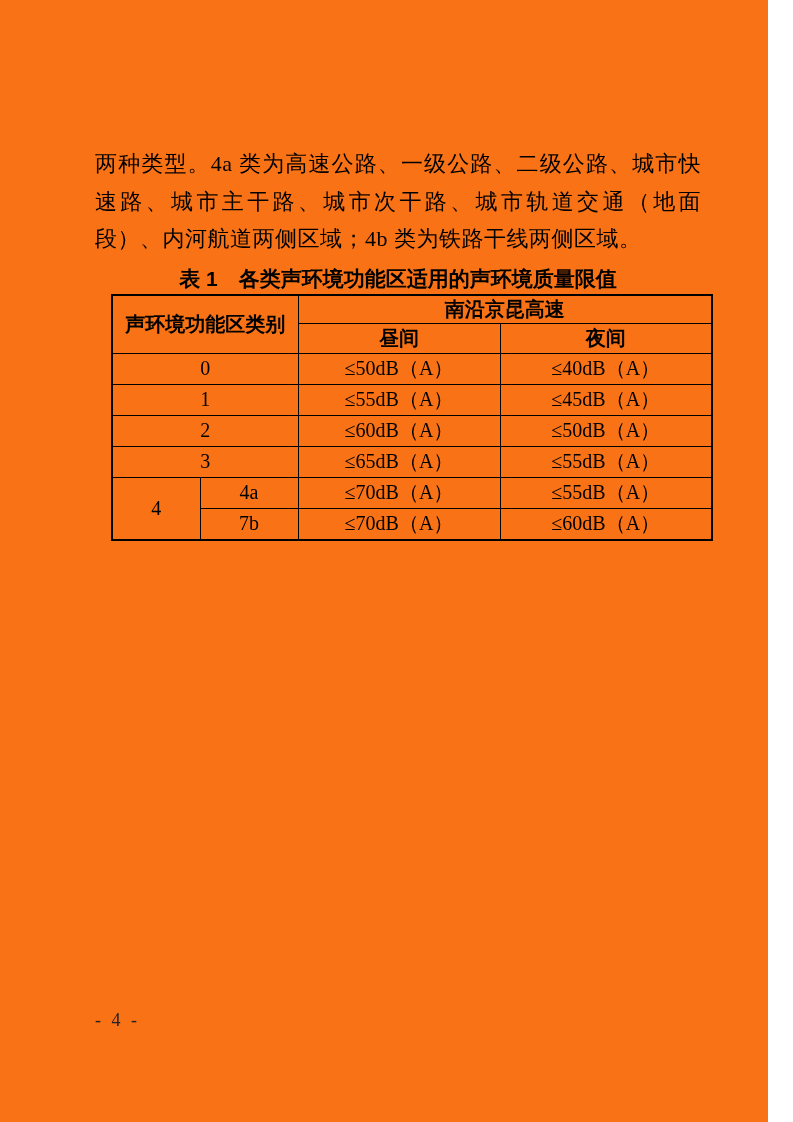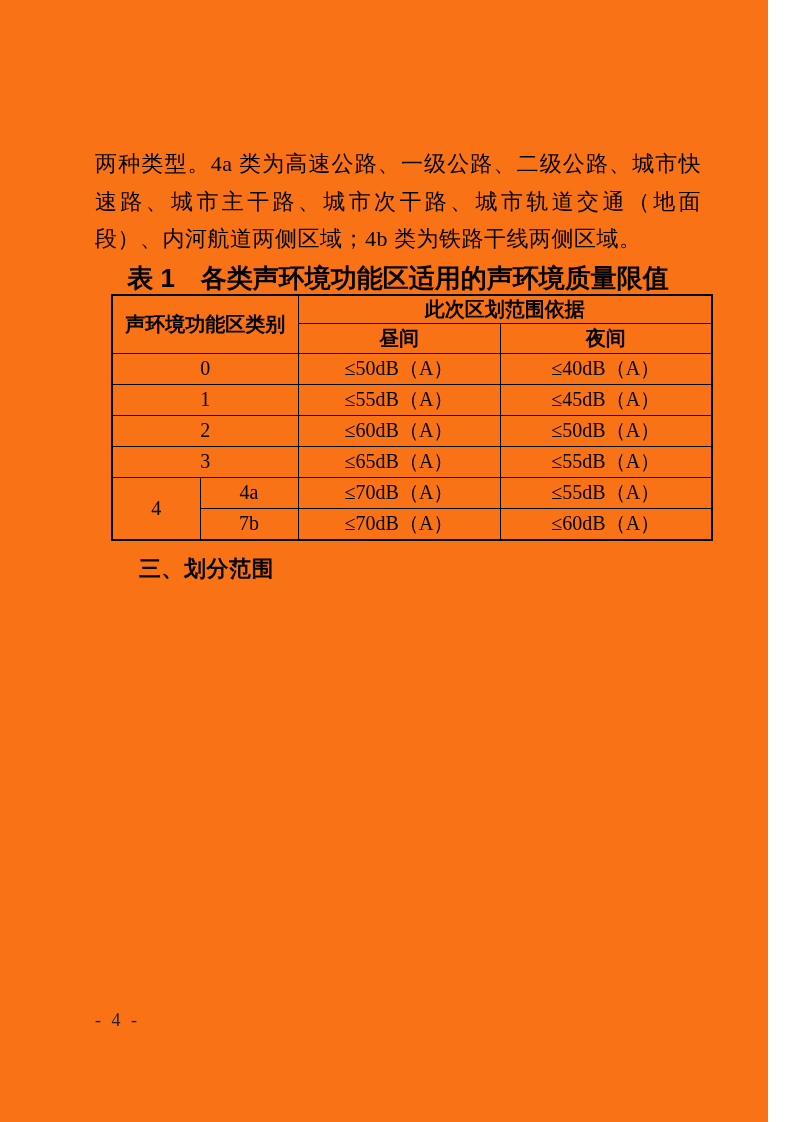--- a/index.html
+++ b/index.html
@@ -26,21 +26,21 @@
     margin: 0;
     font-size: 22px;
     line-height: 37.5px;
     text-align: justify;
     letter-spacing: 0.5px;
   }
   .para.indent { text-indent: 44px; }
   .para-intro { margin-top: 145px; }
   .table-title {
     margin-top: 7px;
-    font-size: 26px;
+    font-size: 21px;
     line-height: 27px;
     font-weight: bold;
     text-align: center;
     font-family: "Liberation Sans", "DejaVu Sans", sans-serif;
   }
   table.limits {
     margin-top: 2px;
     margin-left: 16px;
     width: 600px;
     border-collapse: collapse;
@@ -99,21 +99,21 @@
     <table class="limits">
       <colgroup>
         <col style="width:88px">
         <col style="width:98px">
         <col style="width:202px">
         <col style="width:212px">
       </colgroup>
       <tbody>
         <tr class="hrow1">
           <td class="hdr" colspan="2" rowspan="2">声环境功能区类别</td>
-          <td class="hdr" colspan="2">此次区划范围依据</td>
+          <td class="hdr" colspan="2">南沿京昆高速</td>
         </tr>
         <tr class="hrow2">
           <td class="hdr">昼间</td>
           <td class="hdr">夜间</td>
         </tr>
 
         <tr>
           <td colspan="2">0</td>
           <td>≤50dB（A）</td>
           <td>≤40dB（A）</td>
@@ -140,20 +140,19 @@
           <td>≤55dB（A）</td>
         </tr>
         <tr>
           <td>7b</td>
           <td>≤70dB（A）</td>
           <td>≤60dB（A）</td>
         </tr>
       </tbody>
     </table>
 
-    <h3 class="sec-heading">三、划分范围</h3>
 
 
 
   </div>
 
   <div class="page-number">- 4 -</div>
 </div>
 
 </body></html>

